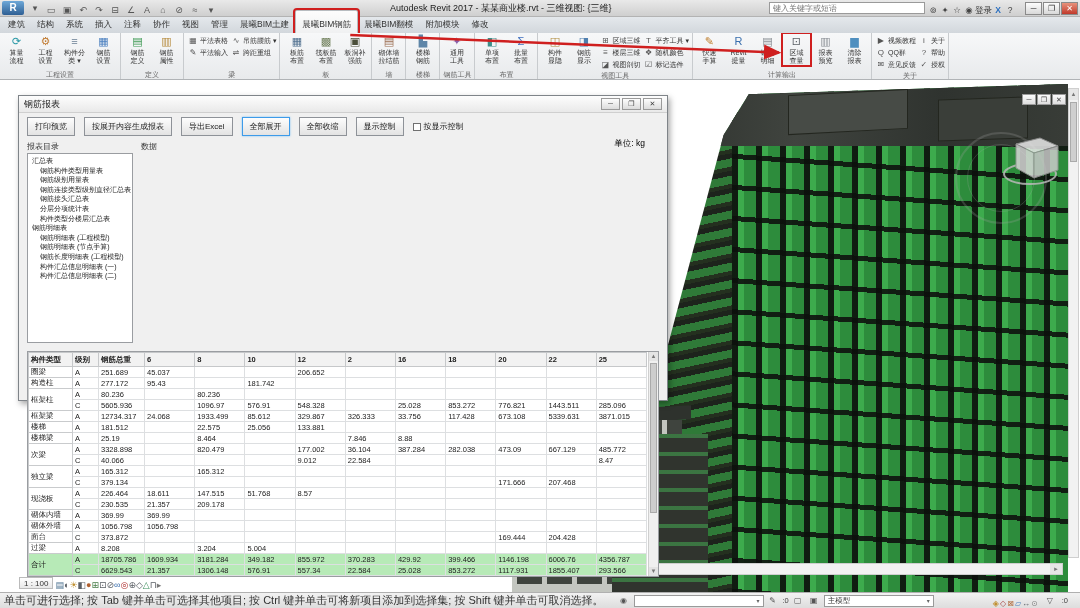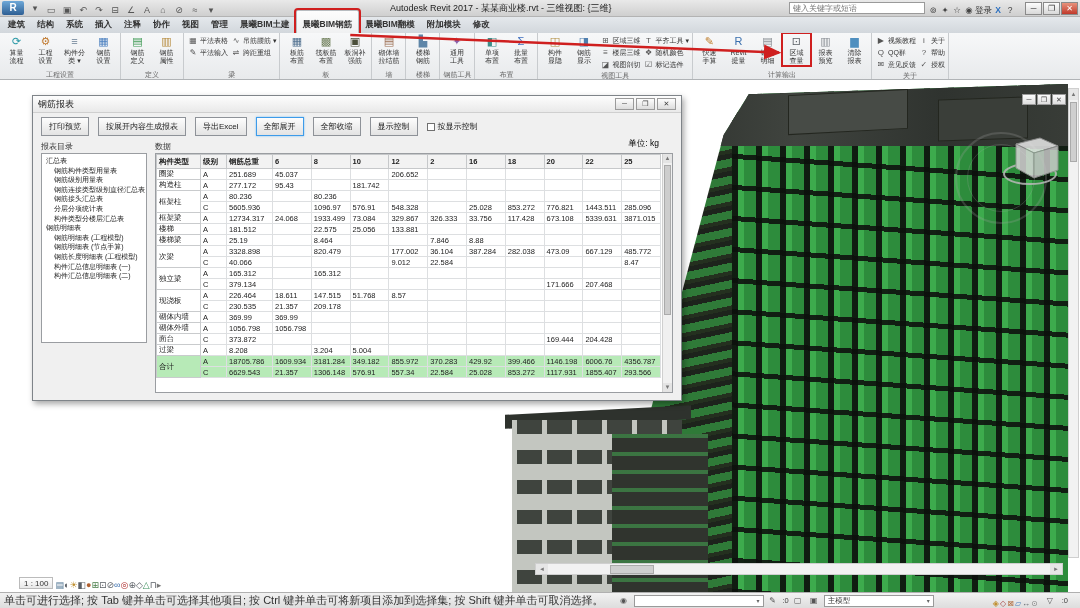--- a/index.html
+++ b/index.html
@@ -6,31 +6,31 @@
   html,body{width:1080px;height:608px;overflow:hidden;}
   body{font-family:"Liberation Sans","DejaVu Sans",sans-serif;background:#888;}
   #app{position:relative;width:1080px;height:608px;background:#fff;overflow:hidden;}
 
   
   .titlebar{position:relative;height:17px;background:linear-gradient(#e9e9e9,#cfcfcf);border-bottom:1px solid #b3b3b3;display:flex;align-items:center;padding:0 2px;z-index:30;}
   .appbtn{width:22px;height:14px;background:linear-gradient(#6ea8d8,#2e5f94);color:#fff;font-weight:bold;font-size:10px;text-align:center;line-height:14px;border-radius:2px;margin-right:3px;}
   .qico{display:inline-block;width:14px;height:13px;font-size:9px;line-height:13px;text-align:center;color:#555;margin:0 1px;cursor:default;}
   .apptitle{position:absolute;left:390px;top:2px;width:320px;font-size:9px;color:#222;white-space:nowrap;overflow:hidden;}
   .tsearch{margin-left:auto;display:flex;align-items:center;gap:2px;}
-  .searchbox{width:136px;height:12px;border:1px solid #9a9a9a;background:#fff;font-size:8px;padding:0 3px;color:#888;font-family:inherit;}
+  .searchbox{width:156px;height:12px;border:1px solid #9a9a9a;background:#fff;font-size:8px;padding:0 3px;color:#888;font-family:inherit;}
   .tico{display:inline-block;min-width:12px;height:12px;font-size:8.5px;line-height:12px;text-align:center;color:#444;}
   .tico.x{color:#2a6fc0;font-weight:bold;}
   .ttxt{font-size:8.5px;color:#333;}
   .winbtns{display:flex;margin-left:6px;}
   .wbtn{width:17px;height:13px;border:1px solid #8a8a8a;background:linear-gradient(#fdfdfd,#d8d8d8);font-size:8px;line-height:11px;text-align:center;color:#333;margin-left:1px;}
   .wbtn.close{background:linear-gradient(#e8927c,#c0392b);color:#fff;}
 
   
   .tabrow{position:relative;height:16px;background:linear-gradient(#e4e8ec,#d2d7dc);display:flex;align-items:flex-end;padding-left:2px;z-index:30;}
-  .tab{font-size:8.5px;color:#333;padding:8px 6px 2px;white-space:nowrap;cursor:default;font-weight:bold;}
+  .tab{font-size:8.5px;color:#333;padding:8px 6px 2px;white-space:nowrap;cursor:default;}
   .tab.active{background:linear-gradient(#fdfdfd,#f0f1f2);border:1px solid #b8bcc0;border-bottom:none;border-radius:2px 2px 0 0;}
   .hl{outline:2px solid #cf1f1f;outline-offset:0px;}
 
   
   .ribbon{position:relative;height:47px;background:linear-gradient(#f7f8f9,#e8eaec);border-bottom:1px solid #b0b3b6;display:flex;align-items:stretch;overflow:hidden;z-index:30;}
   .panel{display:flex;flex-direction:column;border-right:1px solid #c8cbce;flex:none;}
   .pbody{flex:1;display:flex;align-items:flex-start;padding:1px 2px 0;}
   .plabel{height:9px;font-size:7px;color:#666;text-align:center;line-height:9px;white-space:nowrap;padding:0 3px;}
   .rbtn{width:27px;margin:0 1px;text-align:center;cursor:default;}
   .rico{width:16px;height:15px;margin:0 auto;font-size:11px;line-height:15px;text-align:center;}
@@ -70,35 +70,35 @@
   .vscroll .thumb{position:absolute;left:1px;right:1px;top:13px;height:60px;background:#cfcfcf;border:1px solid #aaa;}
   .hscroll{position:absolute;left:535px;top:483px;width:528px;height:12px;background:#f2f2f2;border:1px solid #cfcfcf;display:flex;}
   .hscroll .arr{width:12px;font-size:6px;text-align:center;line-height:11px;color:#777;background:#e6e6e6;}
   .hscroll .thumb{position:absolute;left:74px;top:1px;width:44px;height:9px;background:#cfcfcf;border:1px solid #aaa;}
 
   .viewbar{position:absolute;left:16px;bottom:2px;height:14px;display:flex;align-items:center;gap:2px;background:rgba(255,255,255,.85);padding:0 3px;}
   .scalebox{font-size:8px;color:#333;border:1px solid #bbb;background:linear-gradient(#fff,#e8e8e8);padding:0 4px;height:12px;line-height:11px;}
   .vico{width:13px;height:12px;font-size:9px;line-height:12px;text-align:center;}
 
   
-  .dlg{position:absolute;left:32px;top:15px;width:650px;height:306px;background:#f0f0f0;border:1px solid #7f8489;box-shadow:2px 3px 6px rgba(0,0,0,.35);z-index:20;}
+  .dlg{position:absolute;left:18px;top:15px;width:650px;height:306px;background:#f0f0f0;border:1px solid #7f8489;box-shadow:2px 3px 6px rgba(0,0,0,.35);z-index:20;}
   .dlg-title{height:17px;background:linear-gradient(#fdfdfd,#e9e9e9);border-bottom:1px solid #cfcfcf;display:flex;align-items:center;padding:0 5px;}
   .dlg-title .txt{font-size:9px;color:#222;}
   .dlg-title .dbtns{margin-left:auto;display:flex;gap:2px;}
   .dwb{width:19px;height:12px;border:1px solid #9a9a9a;background:linear-gradient(#fdfdfd,#dcdcdc);font-size:7px;line-height:10px;text-align:center;color:#444;}
   .dlg-toolbar{height:27px;display:flex;align-items:center;padding:0 8px;}
   .tbtn{height:19px;font-size:8px;color:#222;background:linear-gradient(#fdfdfd,#e3e3e3);border:1px solid #8e9298;padding:0 7px;margin-right:9px;white-space:nowrap;font-family:inherit;}
   .tbtn.focused{border:1px solid #3d9be9;box-shadow:0 0 2px #7fc1f2;}
   .chk{display:flex;align-items:center;gap:3px;font-size:8px;color:#222;cursor:default;}
   .chk .box{width:8px;height:8px;border:1px solid #707070;background:#fff;display:inline-block;}
   .unit{margin-left:auto;font-size:8.5px;color:#000;padding-right:14px;white-space:nowrap;margin-top:34px;}
   .dlg-labels{display:flex;padding:0 8px;height:13px;align-items:center;}
   .dlg-labels .l1{width:114px;font-size:8px;color:#333;}
   .dlg-labels .l2{font-size:8px;color:#333;}
-  .dlg-content{display:flex;padding:0 8px;gap:8px;}
+  .dlg-content{display:flex;padding:0 8px;gap:8px;flex-direction:column;}
   .tree-box{width:106px;height:190px;background:#fff;border:1px solid #9a9da1;overflow:hidden;padding:2px 0 0 2px;}
   .titem{font-size:7px;line-height:9.6px;white-space:nowrap;color:#222;cursor:default;}
   .titem.d1{padding-left:10px;}
   .titem.d0{padding-left:2px;}
   .table-box{flex:1;height:240px;background:#fff;border:1px solid #9a9da1;position:relative;overflow:hidden;}
   table{table-layout:fixed;border-collapse:collapse;width:calc(100% - 11px);}
   th{height:14px;background:#f2f2f2;border:1px solid #c6c8ca;font-size:7.5px;font-weight:bold;text-align:left;padding:0 2px;color:#222;white-space:nowrap;}
   td{height:11px;border:1px solid #dddfe1;font-size:7.5px;padding:0 2px;color:#222;white-space:nowrap;overflow:hidden;}
   td.cname{border-color:#c9cbcd;}
   tr.total td{background:#b7eab7;}
@@ -559,21 +559,21 @@
                   <td>776.821</td>
                   <td>1443.511</td>
                   <td>285.096</td>
                 </tr>
                 <tr>
                   <td rowspan="1" class="cname">框架梁</td>
                   <td>A</td>
                   <td>12734.317</td>
                   <td>24.068</td>
                   <td>1933.499</td>
-                  <td>73.084</td>
+                  <td>85.612</td>
                   <td>329.867</td>
                   <td>326.333</td>
                   <td>33.756</td>
                   <td>117.428</td>
                   <td>673.108</td>
                   <td>5339.631</td>
                   <td>3871.015</td>
                 </tr>
                 <tr>
                   <td rowspan="1" class="cname">楼梯</td>

